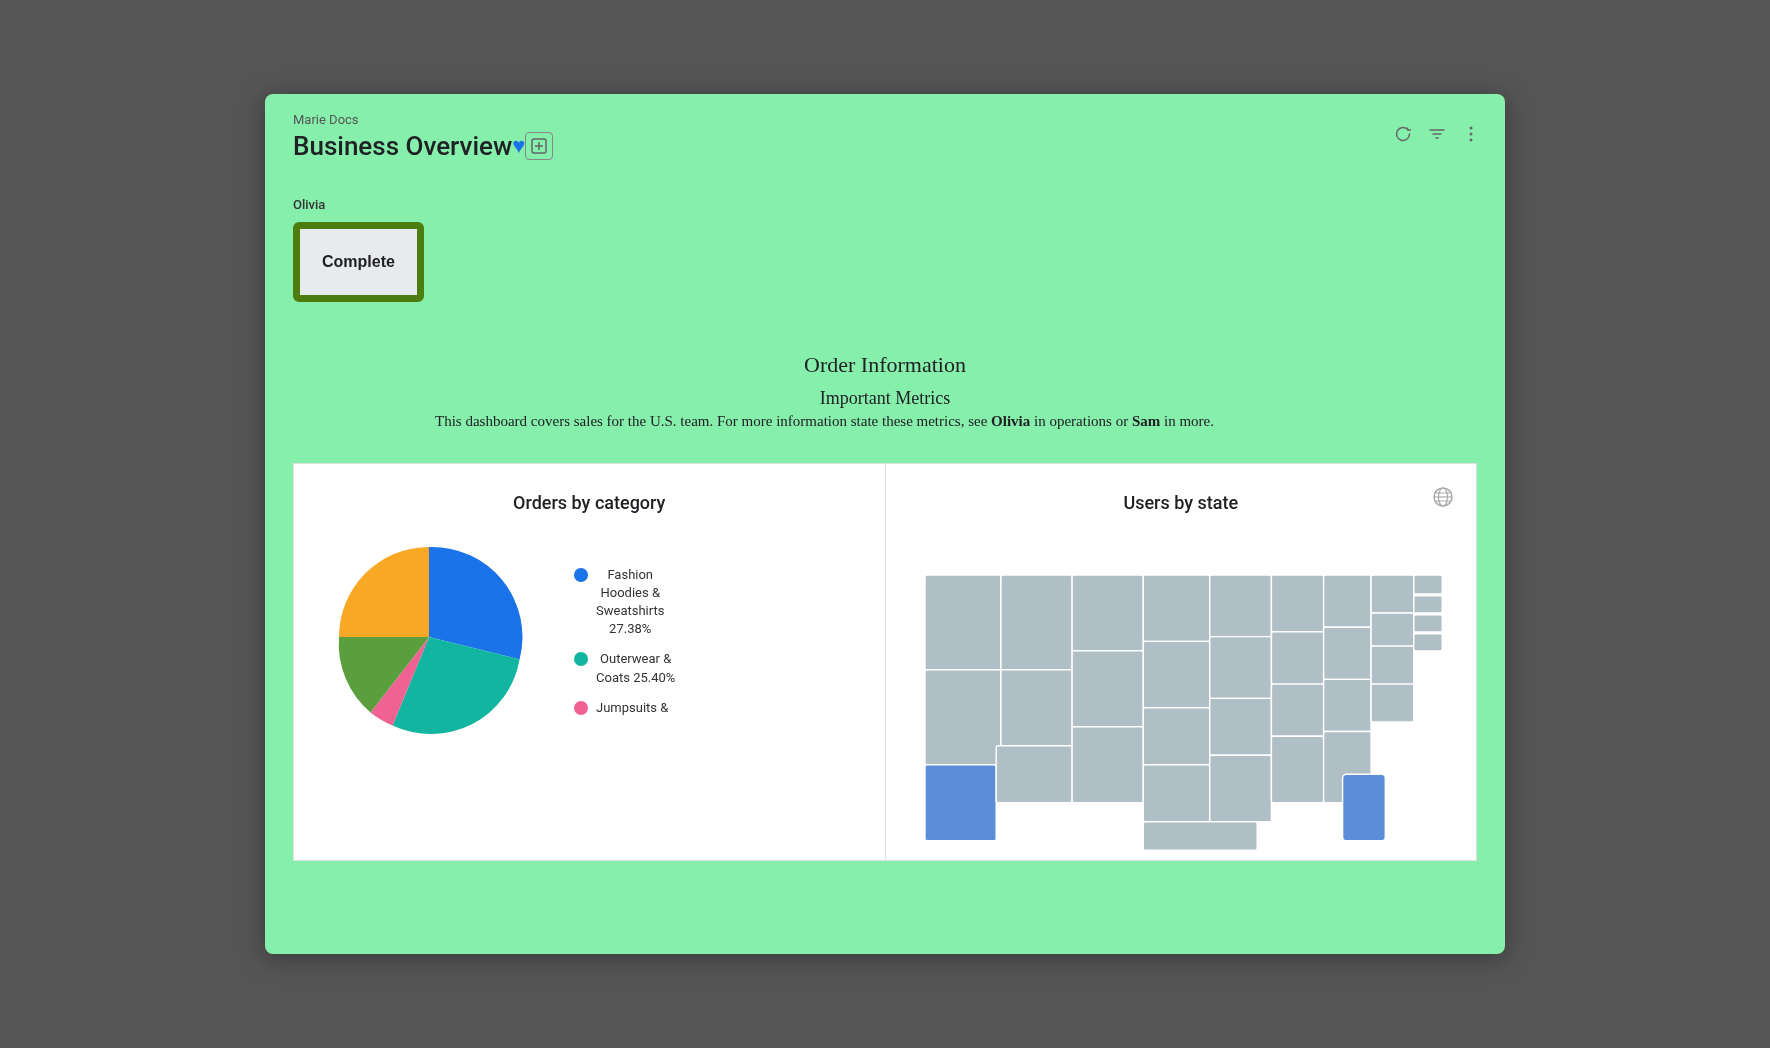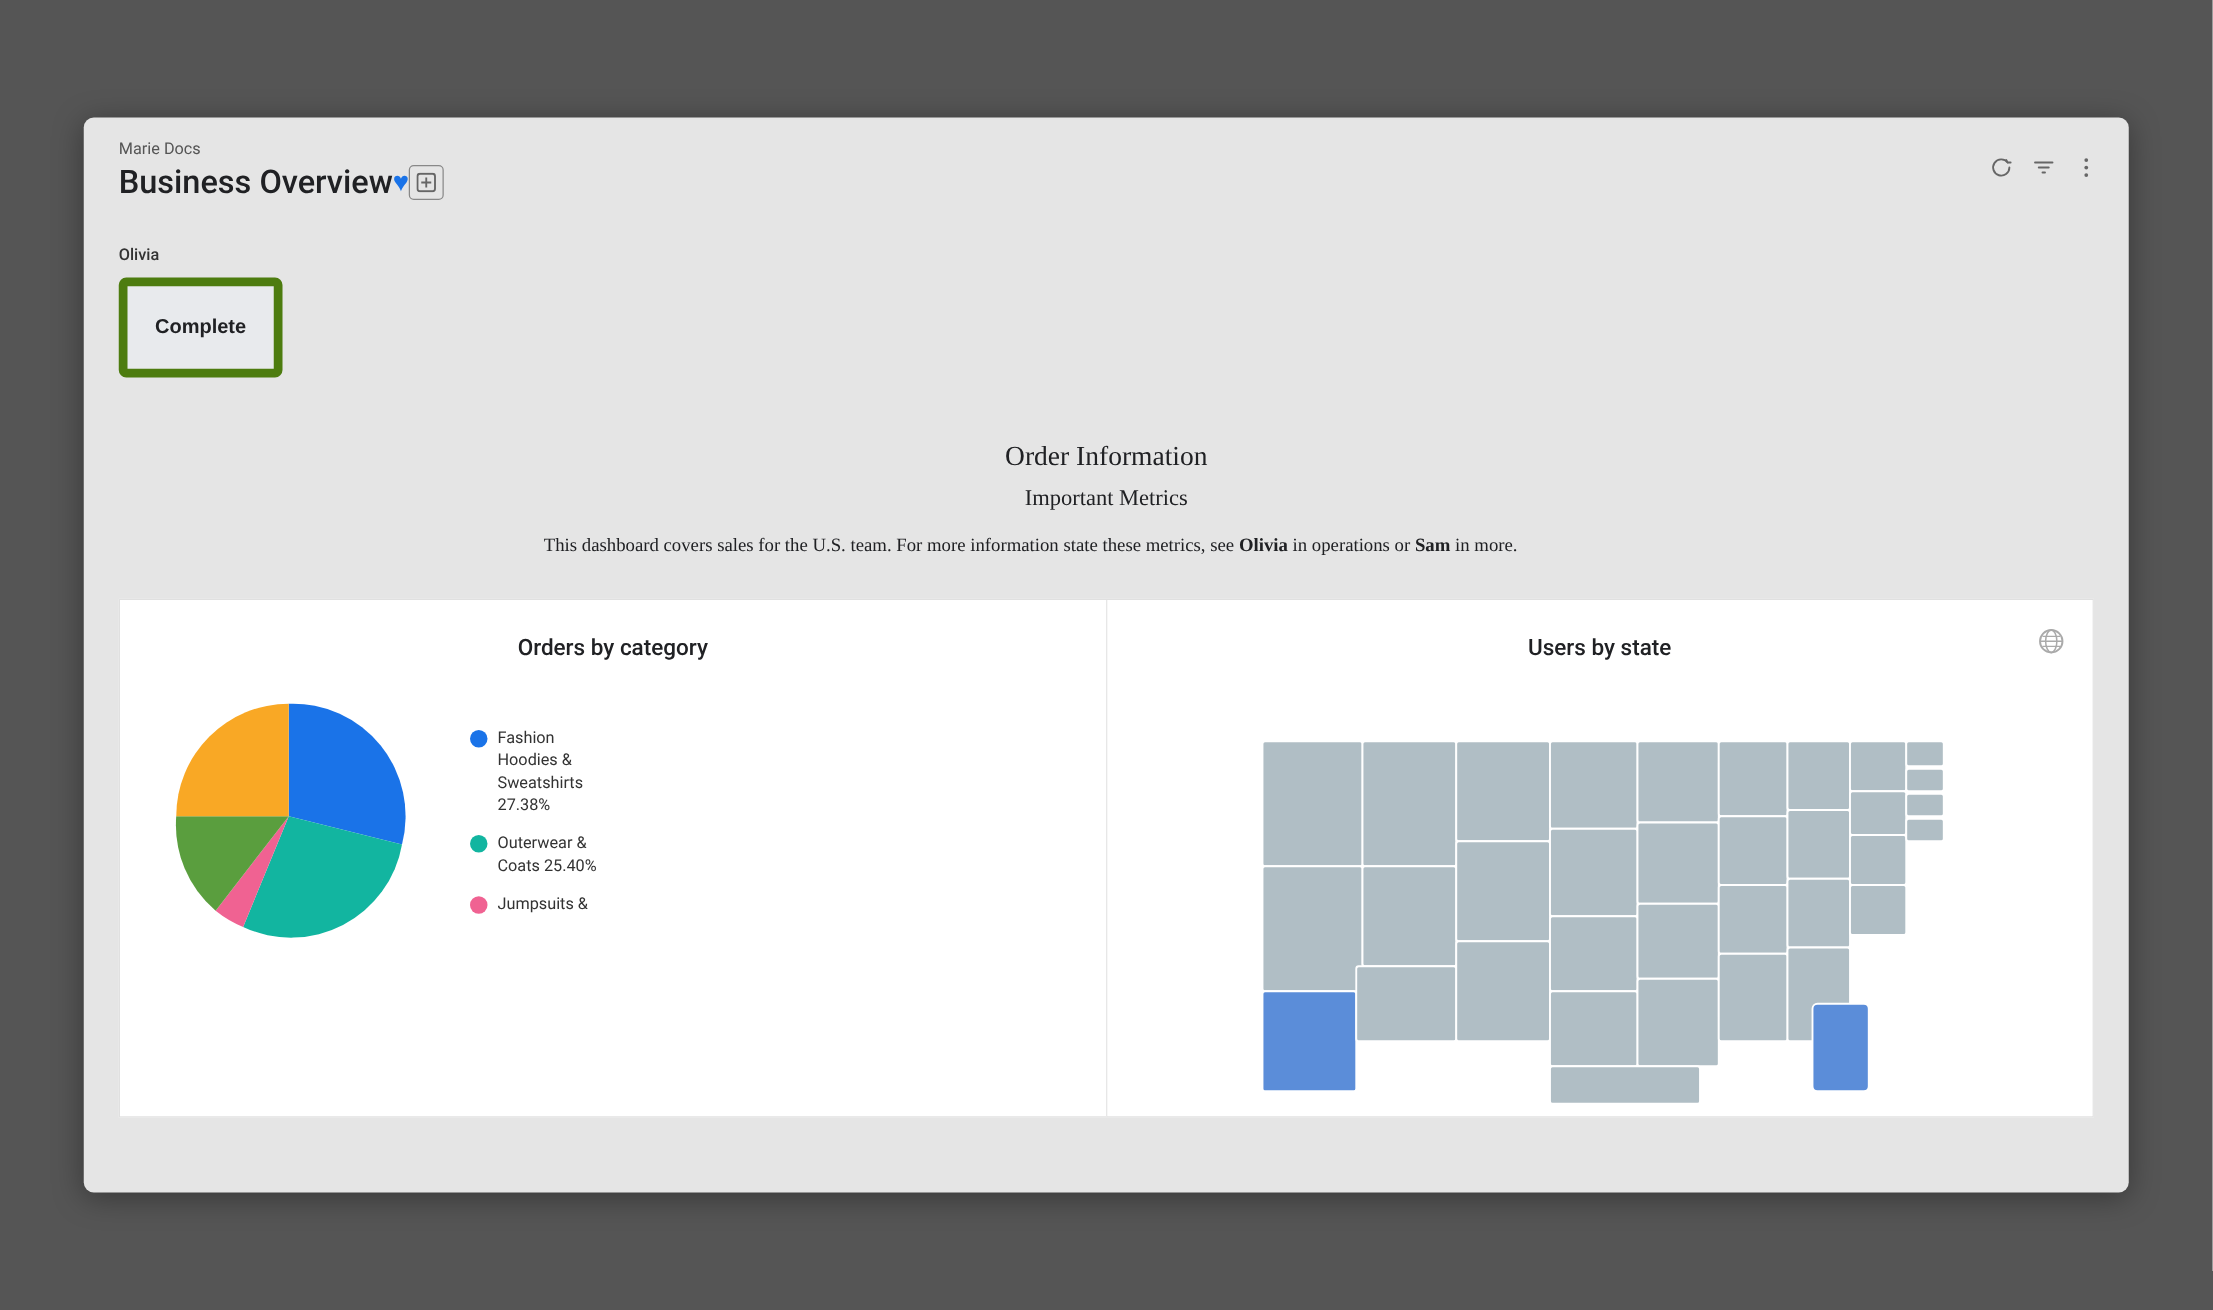--- a/index.html
+++ b/index.html
@@ -5,22 +5,22 @@
     * { box-sizing: border-box; margin: 0; padding: 0; }
     body {
       background: #555;
       display: flex;
       justify-content: center;
       align-items: center;
       min-height: 100vh;
       font-family: 'Google Sans', Roboto, Arial, sans-serif;
     }
     .window {
-      width: 1636px;
-      background: #e5e5e5;
+      width: 1240px;
+      background: #86efac;
       border-radius: 8px;
       box-shadow: 0 4px 24px rgba(0,0,0,0.35);
       overflow: hidden;
       min-height: 860px;
     }
     .header {
       padding: 18px 28px 12px 28px;
       border-bottom: none;
       position: relative;
     }
@@ -101,21 +101,20 @@
     .order-info-title {
       font-size: 22px;
       font-weight: 400;
       color: #202124;
       margin-bottom: 10px;
     }
     .important-metrics-title {
       font-size: 18px;
       font-weight: 500;
       color: #202124;
-      margin-bottom: 16px;
     }
     .description-text {
       font-size: 15px;
       color: #202124;
       line-height: 1.6;
       text-align: left;
       max-width: 900px;
       margin: 0 auto;
     }
     .description-text strong {
@@ -168,20 +167,21 @@
       color: #333;
       display: flex;
       flex-direction: column;
       gap: 12px;
       padding-bottom: 20px;
     }
     .legend-item {
       display: flex;
       align-items: flex-start;
       gap: 8px;
+      text-align: center;
     }
     .legend-dot {
       width: 14px;
       height: 14px;
       border-radius: 50%;
       flex-shrink: 0;
       margin-top: 2px;
     }
     .legend-text {
       line-height: 1.4;

